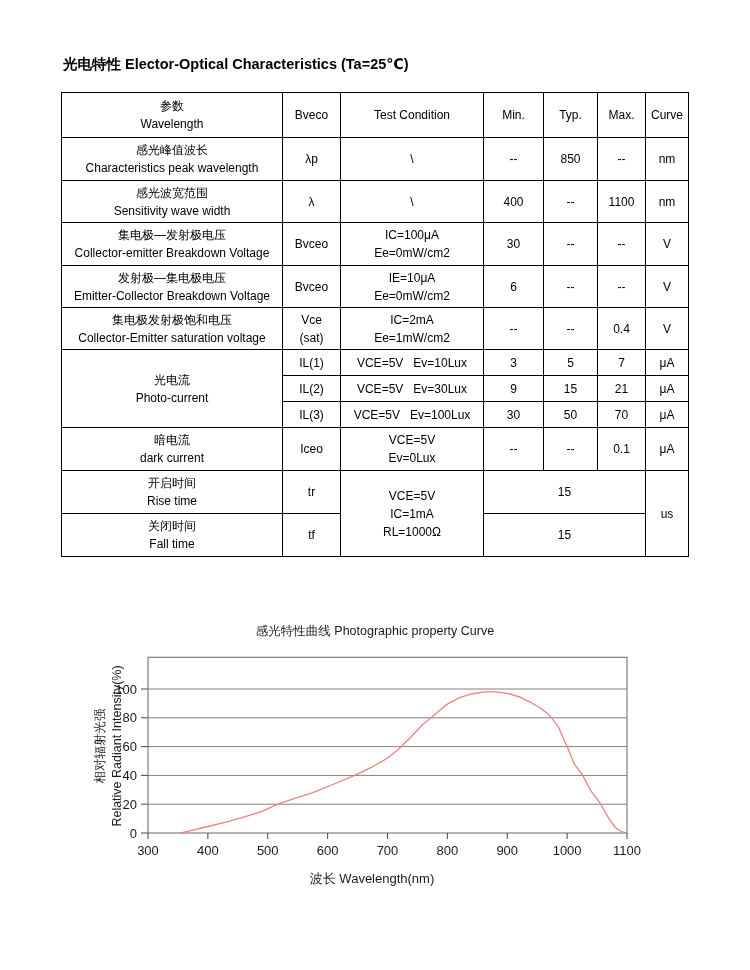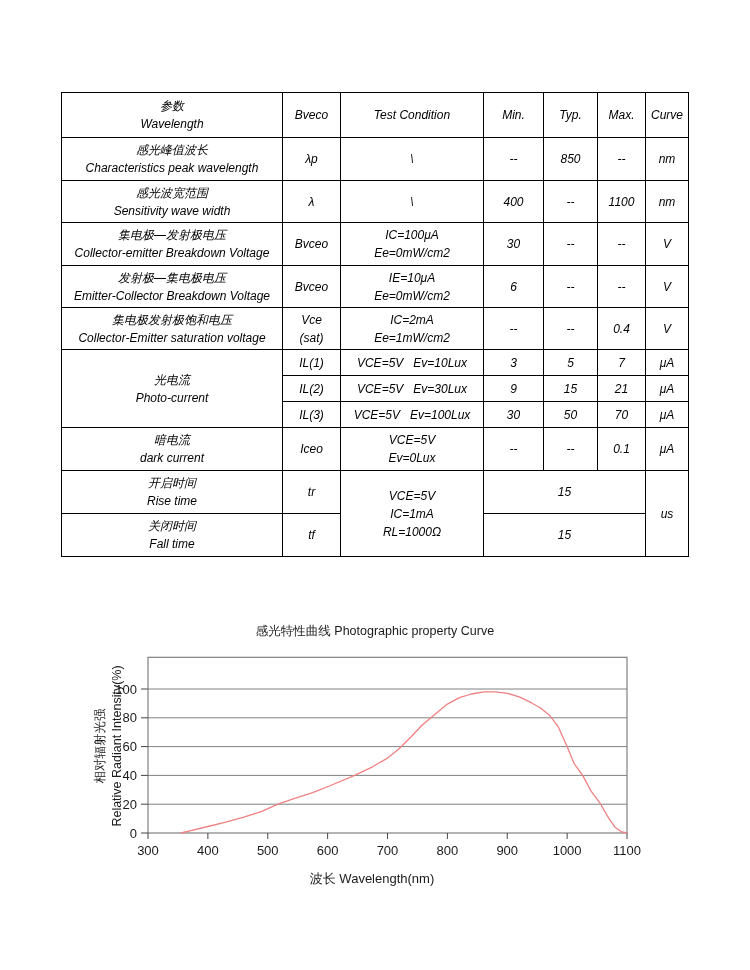--- a/index.html
+++ b/index.html
@@ -2,35 +2,36 @@
 <html><head>
 <meta charset="utf-8">
 <style>
   html,body{margin:0;padding:0;background:#fff;}
   .page{position:relative;width:750px;height:970px;background:#ffffff;overflow:hidden;
         font-family:"Liberation Sans","DejaVu Sans",sans-serif;color:#000;}
   .sec-title{position:absolute;left:63px;font-size:14.5px;font-weight:bold;white-space:nowrap;}
   .t1{top:55px;}
   .t2{top:588px;}
   table.spec{position:absolute;left:61px;top:92px;width:627px;border-collapse:collapse;
-             table-layout:fixed;font-size:12px;font-style:italic;}
+             table-layout:fixed;font-size:12px;}
   table.spec td,table.spec th{border:1px solid #000;text-align:center;vertical-align:middle;
              font-weight:normal;padding:0 2px;line-height:1.5;overflow:hidden;}
   tr.h45{height:45px;} tr.h42{height:42px;} tr.h43{height:43px;} tr.h26{height:26px;}
   .ln{display:block;}
   svg text{font-family:"Liberation Sans","DejaVu Sans",sans-serif;}
   .c-title{font-size:12.5px;fill:#1a1a1a;text-anchor:middle;}
   .c-xlab{font-size:13px;fill:#1a1a1a;text-anchor:middle;}
   .c-ylab{font-size:12.5px;fill:#1a1a1a;text-anchor:middle;}
 </style>
 </head>
 <body>
 
 <div class="page">
 
+  <div class="sec-title t1">光电特性 Elector-Optical Characteristics (Ta=25℃)</div>
 
   <table class="spec">
     <colgroup>
       <col style="width:221px">
         <col style="width:58px">
         <col style="width:143px">
       <col style="width:60px">
         <col style="width:54px">
         <col style="width:48px">
         <col style="width:43px">

